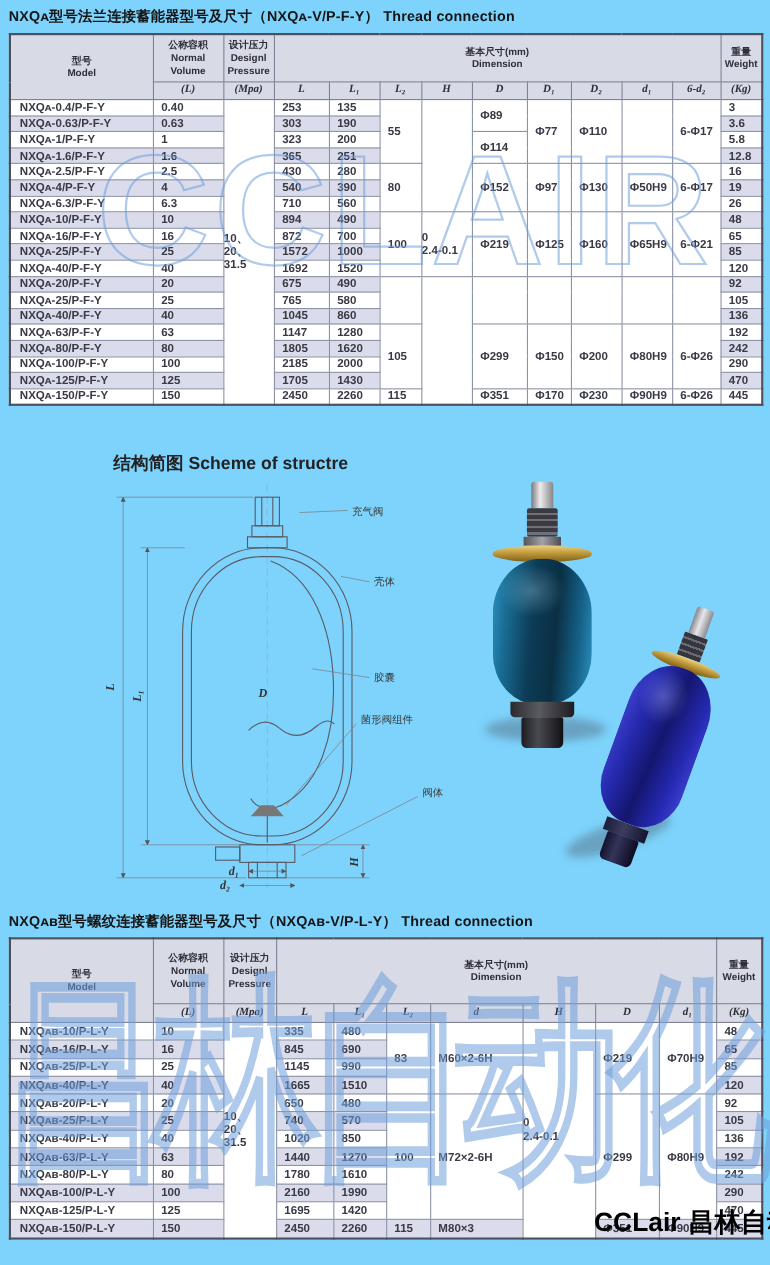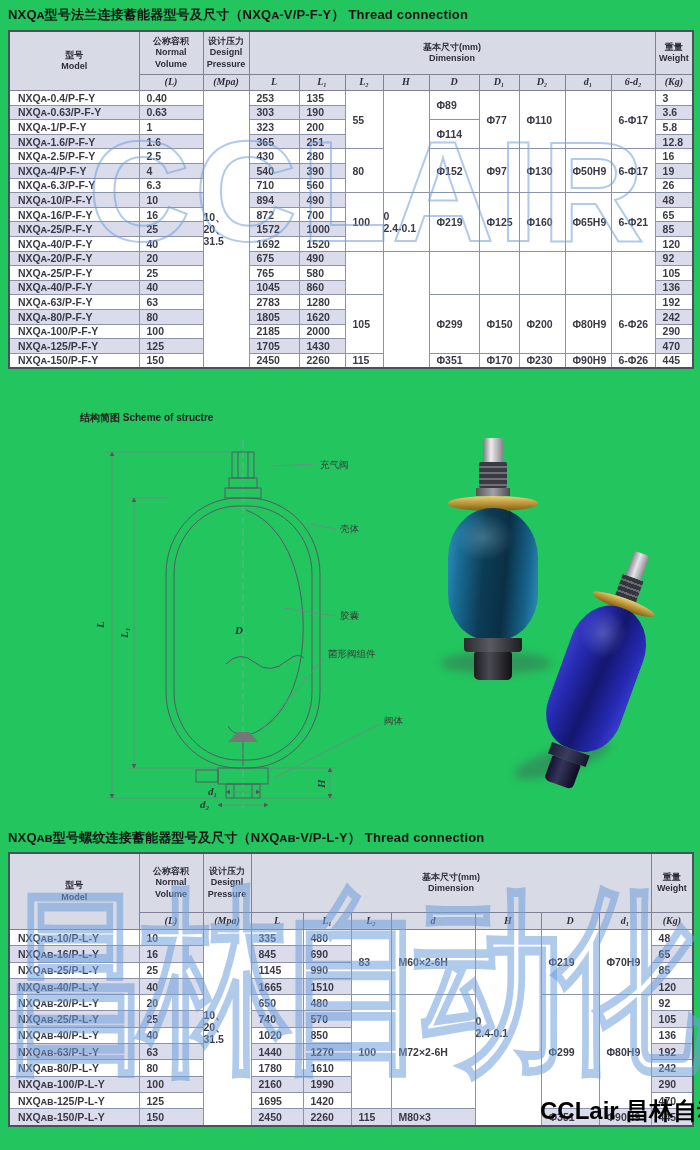--- a/index.html
+++ b/index.html
@@ -1,16 +1,16 @@
 <!DOCTYPE html>
 <html><head>
 <meta charset="utf-8">
 <style>
   html,body{margin:0;padding:0;background:#fff;}
-  #page{position:relative;width:700px;height:1150px;background:#22c55e;overflow:hidden;
+  #page{position:relative;width:700px;height:1150px;background:#7dd3fc;overflow:hidden;
         font-family:"Liberation Sans","DejaVu Sans",sans-serif;}
   .abs{position:absolute;}
   .doc-title{font-size:13px;font-weight:bold;color:#151515;letter-spacing:0.2px;white-space:nowrap;}
   
   table.spec{border-collapse:collapse;table-layout:fixed;width:684px;border:2px solid #4c4f5c;z-index:1;position:absolute;background:#fff;}
   table.spec th{background:#d8dae6;border:1px solid #7e8294;font-weight:bold;color:#2e2e3a;
         font-size:9px;line-height:1.25;white-space:pre-line;text-align:center;vertical-align:middle;padding:1px 0;}
   table.spec th.dim{font-family:"Liberation Serif","DejaVu Serif",serif;font-style:italic;font-size:10px;font-weight:bold;}
   table.spec td{border:1px solid #8d93a6;font-size:10.5px;font-weight:bold;color:#3a3a46;
         padding:0 0 0 7px;white-space:pre-line;line-height:1.15;vertical-align:middle;text-align:left;}
@@ -25,21 +25,21 @@
   #tb2{left:8px;top:852px;}
   #tb2 thead tr:first-child th{height:56px;}
   #tb2 thead tr:last-child th{height:14px;}
   #tb2 tbody td{height:15.3px;}
   
   .wm{color:transparent;-webkit-text-stroke:2px rgba(112,158,219,0.55);font-weight:bold;z-index:3;pointer-events:none;white-space:nowrap;}
   #wm1{left:88px;top:110px;font-size:142px;letter-spacing:4px;}
   #wm2{left:2px;top:852px;font-size:150px;letter-spacing:-12px;transform:scaleY(1.32);transform-origin:top left;}
   #brand{left:540px;top:1095px;font-size:24px;font-weight:bold;color:#000;z-index:4;white-space:nowrap;}
   
-  #schemeHead{left:80px;top:411px;font-size:10px;font-weight:bold;color:#222;}
+  #schemeHead{left:103px;top:411px;font-size:16px;font-weight:bold;color:#222;}
   #diagram{left:78px;top:436px;z-index:2;}
   
   #photoA{left:447px;top:438px;width:92px;display:flex;flex-direction:column;align-items:center;z-index:2;}
   .pa-tip{width:20px;height:24px;background:linear-gradient(90deg,#7a7a7e,#ececec 40%,#86868a);border-radius:3px 3px 0 0;}
   .pa-thread{width:28px;height:26px;background:repeating-linear-gradient(180deg,#3a3a40 0 4px,#70707a 4px 6px);border-radius:2px;}
   .pa-neck{width:34px;height:8px;background:linear-gradient(90deg,#555,#a2a2a8,#4c4c52);}
   .pa-collar{width:90px;height:15px;background:linear-gradient(180deg,#eccf7e,#c09a3c 45%,#7c5e16);border-radius:45px/7px;}
   .pa-body{width:90px;height:132px;margin-top:-3px;border-radius:44px 44px 40px 40px/50px 50px 46px 46px;
      background:radial-gradient(ellipse 55% 30% at 40% 22%,rgba(190,235,252,0.28),transparent 60%),
      linear-gradient(95deg,#2e93c0 0%,#1a6e96 15%,#0c3c56 40%,#0a2f44 62%,#15638a 84%,#2e93c0 100%);}
@@ -241,21 +241,21 @@
         <tr>
           <td>NXQᴀ-40/P-F-Y</td>
           <td>40</td>
           <td>1045</td>
           <td>860</td>
           <td>136</td>
         </tr>
         <tr>
           <td>NXQᴀ-63/P-F-Y</td>
           <td>63</td>
-          <td>2783</td>
+          <td>1147</td>
           <td>1280</td>
           <td rowspan="4">105</td>
           <td rowspan="4">Φ299</td>
           <td rowspan="4">Φ150</td>
           <td rowspan="4">Φ200</td>
           <td rowspan="4">Φ80H9</td>
           <td rowspan="4">6-Φ26</td>
           <td>192</td>
         </tr>
         <tr>

